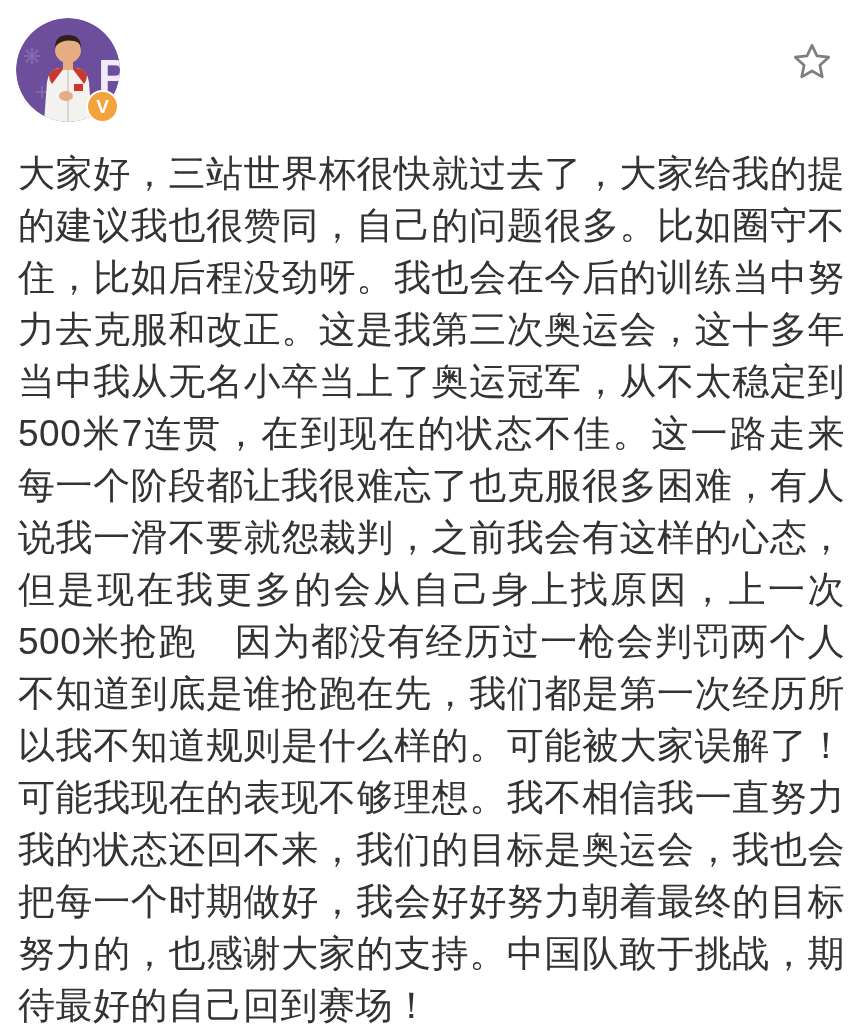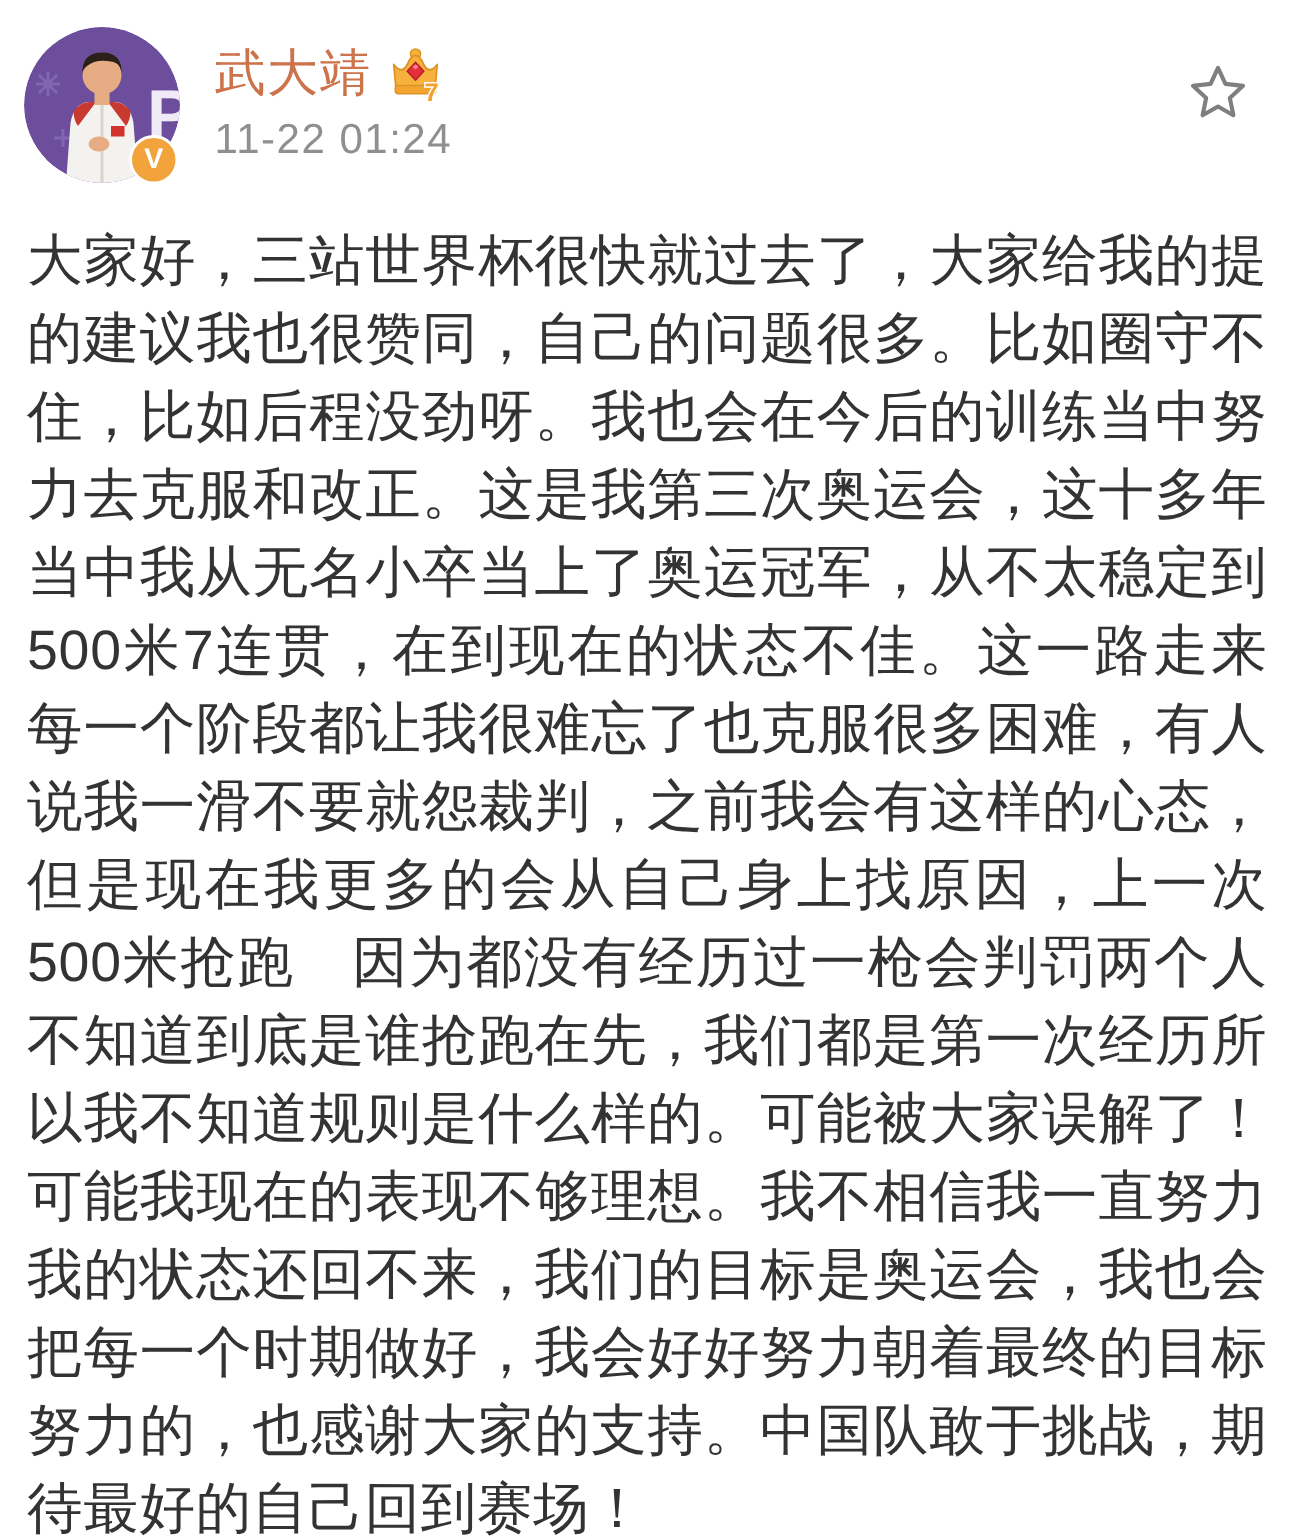--- a/index.html
+++ b/index.html
@@ -95,39 +95,20 @@
 
           <circle cx="52" cy="32" r="13" fill="#e6ad85"></circle>
 
           <path d="M39 32 Q38 17 52 17 Q66 17 65 32 Q65 24 58 23 Q48 21 42 26 Q39 28 39 32 Z" fill="#2b2119"></path>
         </g>
       </svg>
     </div>
 
     <div class="verified-badge">V</div>
 
-    <div class="user-info">
-      <div class="name-row">
-        <span class="username">武大靖</span>
-        <svg class="vip-crown" viewBox="0 0 40 38">
-
-          <circle cx="20" cy="6" r="3.4" fill="#f7b13c" stroke="#dd9426" stroke-width="1"></circle>
-
-          <path d="M7 29 L5.5 13 Q11 20 14.5 13 Q17 7 20 7 Q23 7 25.5 13 Q29 20 34.5 13 L33 29 Z" fill="#f7b13c" stroke="#dd9426" stroke-width="1.2" stroke-linejoin="round"></path>
-
-          <rect x="6.5" y="27" width="27" height="5.5" rx="2" fill="#f3a42e" stroke="#dd9426" stroke-width="1"></rect>
-
-          <path d="M20 11.5 L25.5 17.5 L20 23.5 L14.5 17.5 Z" fill="#e5303a" stroke="#b51f2a" stroke-width="1"></path>
-          <path d="M18 14.5 L20 12.8 L22 14.5 L20 16.4 Z" fill="#ff8d92" opacity="0.9"></path>
-
-          <text x="26" y="37" font-size="17" font-weight="bold" fill="#f2a030" stroke="#ffffff" stroke-width="2" paint-order="stroke" font-family="Liberation Sans, sans-serif">7</text>
-        </svg>
-      </div>
-      <div class="timestamp">11-22 01:24</div>
-    </div>
 
     <button class="star-btn">
       <svg width="44" height="44" viewBox="0 0 24 24">
         <path d="M12 2.9 L14.7 8.7 L21.1 9.4 L16.3 13.8 L17.6 20.1 L12 16.9 L6.4 20.1 L7.7 13.8 L2.9 9.4 L9.3 8.7 Z" fill="none" stroke="#7f7f7f" stroke-width="1.5" stroke-linejoin="round"></path>
       </svg>
     </button>
   </div>
 
   <div class="post-text">大家好，三站世界杯很快就过去了，大家给我的提的建议我也很赞同，自己的问题很多。比如圈守不住，比如后程没劲呀。我也会在今后的训练当中努力去克服和改正。这是我第三次奥运会，这十多年当中我从无名小卒当上了奥运冠军，从不太稳定到500米7连贯，在到现在的状态不佳。这一路走来每一个阶段都让我很难忘了也克服很多困难，有人说我一滑不要就怨裁判，之前我会有这样的心态，但是现在我更多的会从自己身上找原因，上一次500米抢跑　因为都没有经历过一枪会判罚两个人不知道到底是谁抢跑在先，我们都是第一次经历所以我不知道规则是什么样的。可能被大家误解了！可能我现在的表现不够理想。我不相信我一直努力我的状态还回不来，我们的目标是奥运会，我也会把每一个时期做好，我会好好努力朝着最终的目标努力的，也感谢大家的支持。中国队敢于挑战，期待最好的自己回到赛场！</div>
 

